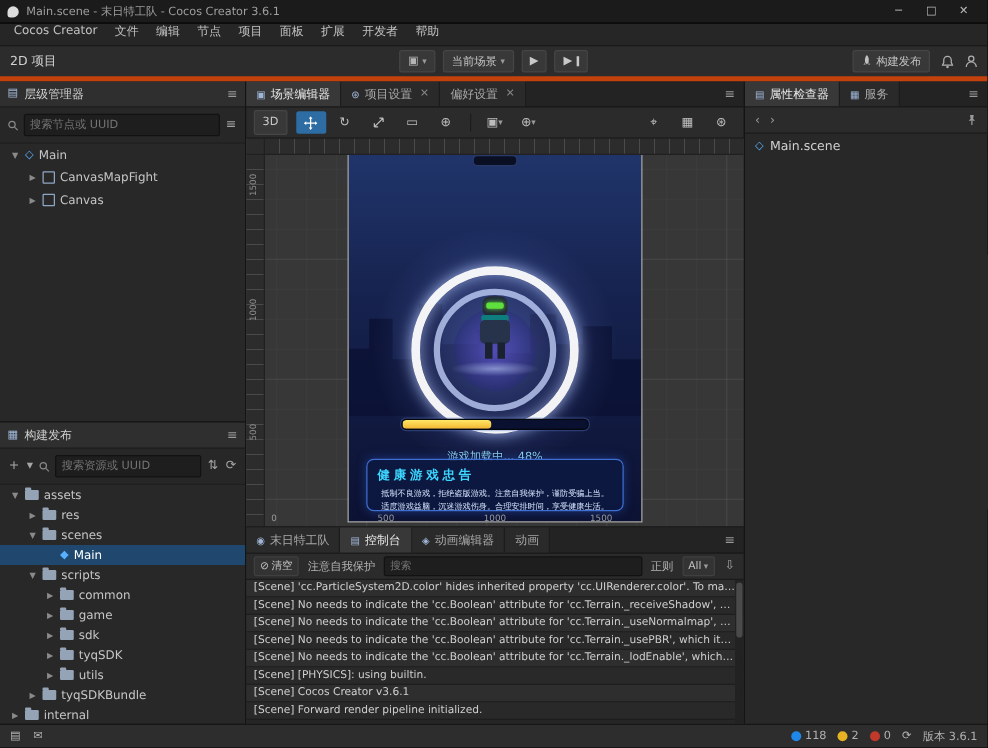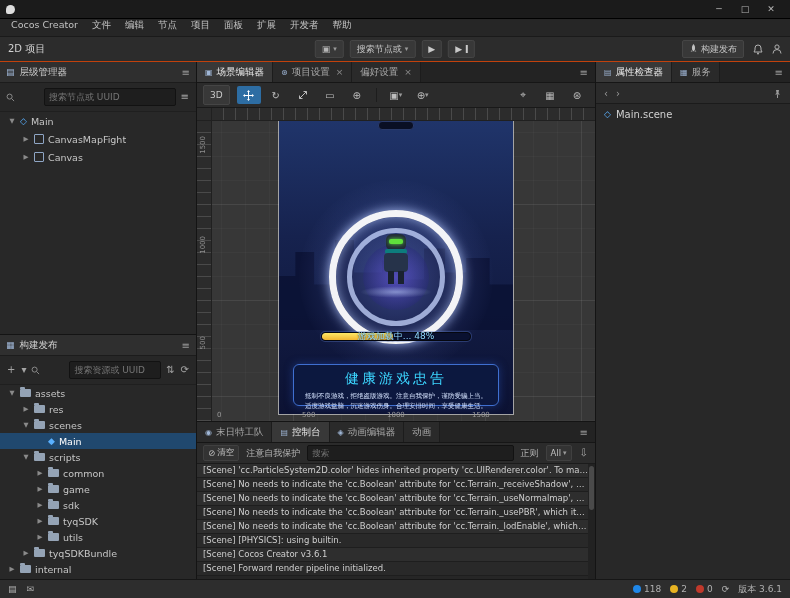--- a/index.html
+++ b/index.html
@@ -13,21 +13,21 @@
   .win-controls{margin-left:auto;display:flex;}
   .win-btn{width:26px;text-align:center;font-size:9px;color:#b5b5b5;}
 
   
   .menubar{height:17px;background:#262626;display:flex;align-items:flex-start;padding:0 4px;
            border-bottom:1px solid #1a1a1a;}
   .menu-item{padding:0 7px;font-size:9.5px;color:#c2c2c2;}
 
   
   .toolbar{height:24px;background:#2c2c2c;display:flex;align-items:center;padding:0 8px;
-           border-bottom:1px solid #c2410c;position:relative;}
+           border-bottom:4px solid #c2410c;position:relative;}
   .project-mode{font-size:10px;color:#d2d2d2;}
   .toolbar-center{position:absolute;left:50%;transform:translateX(-50%);display:flex;
                   align-items:center;gap:6px;}
   .tb-btn{display:flex;align-items:center;gap:3px;background:#383838;border:1px solid #454545;
           border-radius:2px;color:#c5c5c5;font-size:9px;padding:0 6px;height:16px;}
   .tb-icon{color:#b5b5b5;font-size:9px;}
   .caret{font-size:7px;color:#9a9a9a;}
   .play-glyph{color:#c9c9c9;font-size:9px;}
   .step-bar{display:inline-block;width:2px;height:8px;background:#c9c9c9;margin-left:1px;}
   .toolbar-right{margin-left:auto;display:flex;align-items:center;gap:9px;}
@@ -41,21 +41,21 @@
 
   .panel-header{height:20px;background:#2f2f2f;display:flex;align-items:center;gap:5px;
                 padding:0 6px;border-bottom:1px solid #1c1c1c;color:#cfcfcf;font-size:9.5px;}
   .ph-icon{color:#9fb6d6;font-size:9px;}
   .ph-menu{margin-left:auto;color:#9a9a9a;font-size:10px;}
 
   .searchrow{height:24px;display:flex;align-items:center;gap:4px;padding:2px 6px;background:#272727;
              border-bottom:1px solid #1f1f1f;}
   .search-input{flex:1;min-width:0;height:16px;background:#1e1e1e;border:1px solid #121212;
                 border-radius:2px;color:#ccc;font-size:9px;padding:0 4px;outline:none;
-                font-family:inherit;margin-left:25px;}
+                font-family:inherit;}
   .mini-btn{color:#a5a5a5;font-size:10px;line-height:1;padding:0 1px;}
 
   .tree{flex:1;overflow:hidden;background:#282828;}
   .tree-row{height:18px;display:flex;align-items:center;gap:4px;font-size:9.5px;color:#c6c6c6;
             padding-left:8px;white-space:nowrap;}
   .tree-row.small{height:16px;}
   .arrow{width:8px;color:#8a8a8a;font-size:6.5px;text-align:center;flex:none;}
   .d1{padding-left:22px;} .d2{padding-left:36px;}
   .tree-row.selected{background:#20486e;color:#fff;}
   .icon-folder{width:11px;height:8px;background:#94a3b5;border-radius:1px;position:relative;flex:none;}
@@ -131,26 +131,26 @@
   .char-visor{position:absolute;top:5px;left:11px;width:14px;height:5px;background:#5fe03c;border-radius:2px;
               box-shadow:0 0 4px #5fe03c;}
   .char-scarf{position:absolute;top:15px;left:7px;width:22px;height:5px;background:#0d7d7d;border-radius:2px;}
   .char-body{position:absolute;top:19px;left:6px;width:24px;height:19px;background:#26334a;border-radius:4px;}
   .char-leg-l{position:absolute;top:37px;left:10px;width:6px;height:13px;background:#1a2230;}
   .char-leg-r{position:absolute;top:37px;right:10px;width:6px;height:13px;background:#1a2230;}
   .progress-wrap{position:absolute;top:214px;left:50%;transform:translateX(-50%);width:150px;z-index:4;}
   .progress-track{height:7px;background:#0a1130;border:1px solid #05070f;border-radius:4px;overflow:hidden;
                   box-shadow:0 0 0 1px rgba(90,120,200,.35);}
   .progress-fill{height:100%;width:0;background:linear-gradient(180deg,#ffe866,#f2b632);border-radius:3px;}
-  .loading-text{position:absolute;top:212px;width:100%;text-align:center;font-size:9px;color:#8fd8ff;
+  .loading-text{position:absolute;top:238px;width:100%;text-align:center;font-size:9px;color:#8fd8ff;
                 text-shadow:0 1px 2px #000;z-index:4;}
   .notice{position:absolute;left:14px;right:14px;top:246px;bottom:8px;background:rgba(12,24,64,.9);
           border:1px solid #3f6fd0;border-radius:6px;padding:5px 8px;z-index:4;
           box-shadow:0 0 8px rgba(40,80,180,.5);}
-  .notice-title{text-align:center;font-size:14px;font-weight:normal;color:#3cd6ff;letter-spacing:3px;
+  .notice-title{text-align:left;font-size:10px;font-weight:bold;color:#3cd6ff;letter-spacing:3px;
                 margin-bottom:3px;}
   .notice-body{font-size:6.5px;line-height:1.6;color:#d6e4ff;text-align:center;}
 
   
   .console{height:157px;border-top:1px solid #141414;display:flex;flex-direction:column;background:#262626;}
   .console-toolbar{height:20px;display:flex;align-items:center;gap:7px;padding:0 6px;background:#2b2b2b;
                    border-bottom:1px solid #1b1b1b;font-size:9px;color:#b5b5b5;}
   .console-search{flex:1;min-width:0;height:14px;background:#1e1e1e;border:1px solid #121212;border-radius:2px;
                   color:#ccc;font-size:8.5px;padding:0 4px;outline:none;font-family:inherit;}
   .lvl-btn{display:flex;align-items:center;gap:2px;border:1px solid #404040;background:#333;border-radius:2px;
@@ -175,20 +175,21 @@
   .count{display:flex;align-items:center;gap:3px;}
   .dot{width:8px;height:8px;border-radius:50%;display:inline-block;}
 </style>
 </head>
 <body>
 
 <div class="app">
 
   <div class="titlebar">
     <span class="cocos-logo"></span>
+    <span>Main.scene - 末日特工队 - Cocos Creator 3.6.1</span>
     <div class="win-controls">
       <span class="win-btn">─</span>
       <span class="win-btn">□</span>
       <span class="win-btn">✕</span>
     </div>
   </div>
 
   <div class="menubar">
     <span class="menu-item">Cocos Creator</span>
     <span class="menu-item">文件</span>
@@ -203,21 +204,21 @@
 
   <div class="toolbar">
     <span class="project-mode">2D 项目</span>
 
     <div class="toolbar-center">
       <span class="tb-btn">
         <span class="tb-icon">▣</span>
         <span class="caret">▾</span>
       </span>
       <span class="tb-btn">
-        <span>搜索节点或</span>
+        <span>当前场景</span>
         <span class="caret">▾</span>
       </span>
       <span class="tb-btn">
         <span class="play-glyph">▶</span>
       </span>
       <span class="tb-btn">
         <span class="play-glyph">▶</span>
           <span class="step-bar"></span>
       </span>
     </div>

